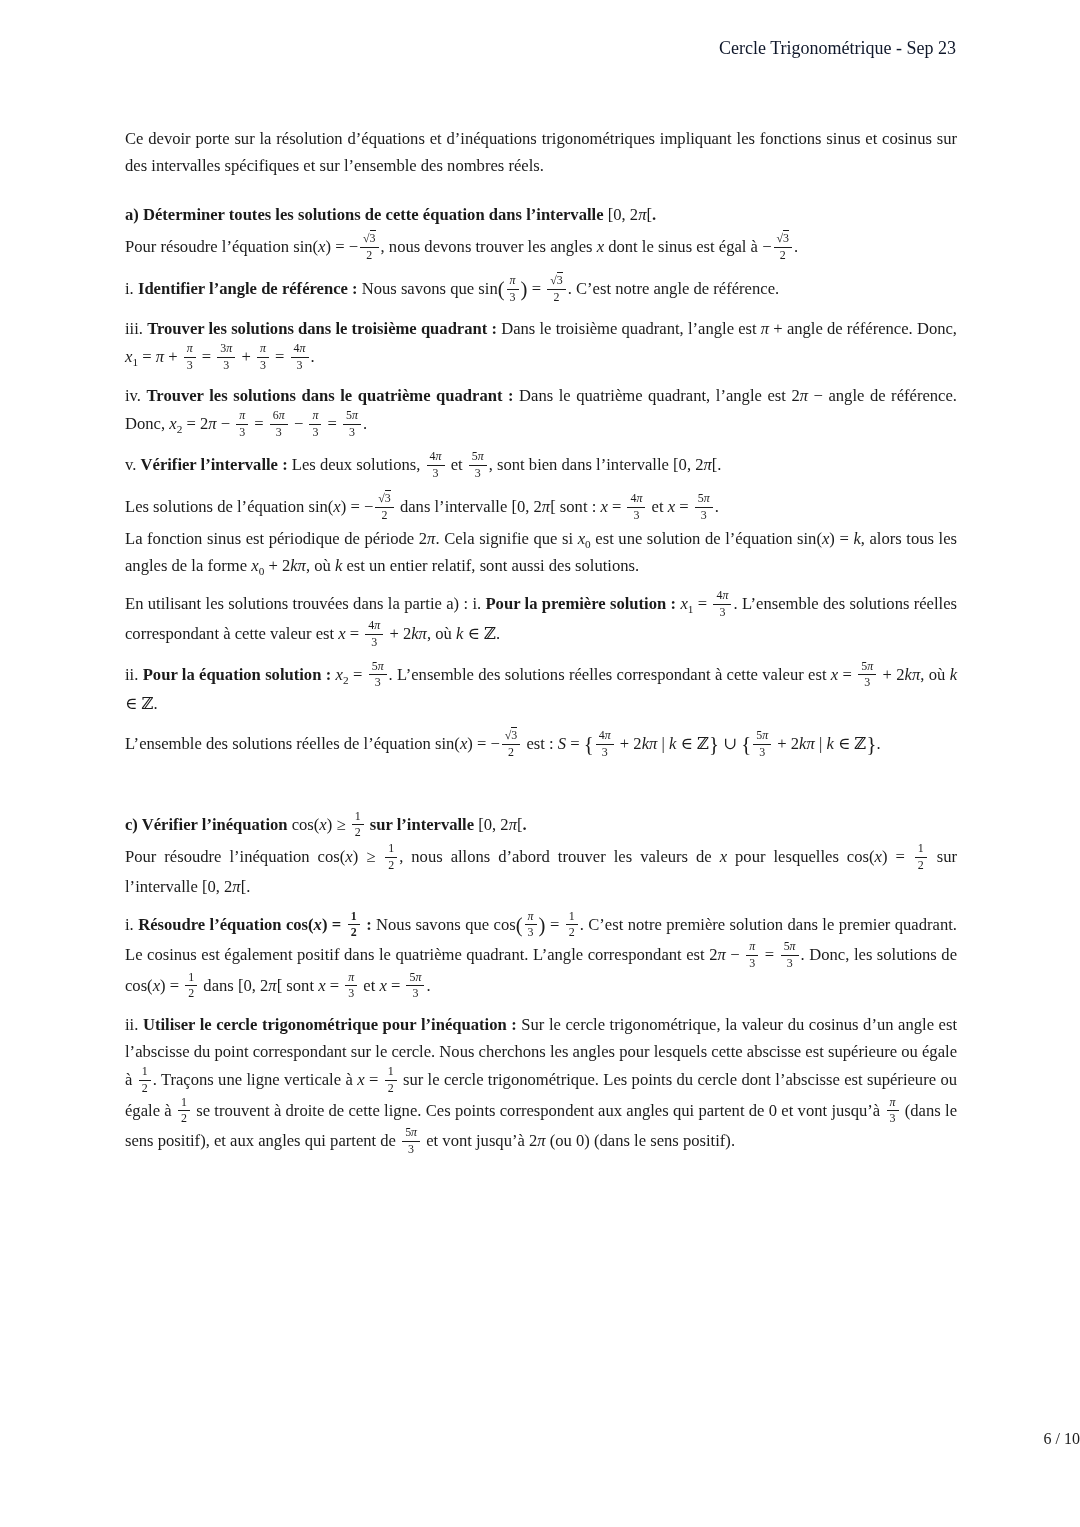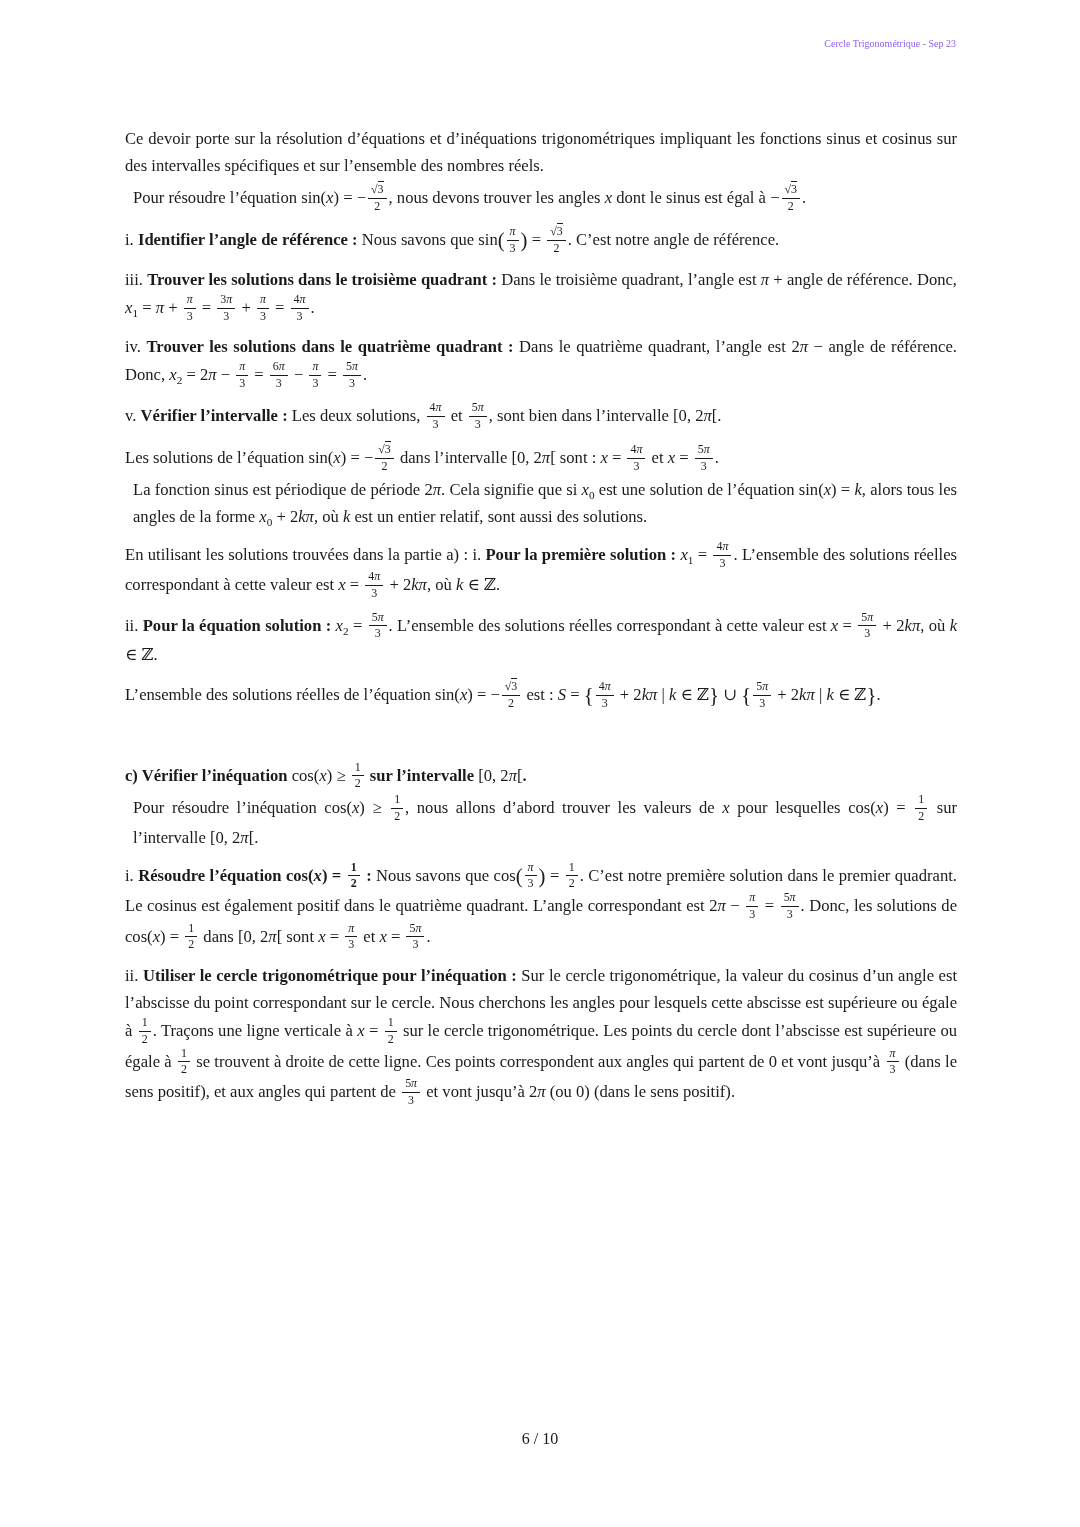--- a/index.html
+++ b/index.html
@@ -8,65 +8,66 @@
     position:relative;
     width:1080px; height:1527px;
     margin:0 auto;
     background:#ffffff;
     color:#1b1b1b;
     font-family:"Liberation Serif","DejaVu Serif",serif;
     overflow:hidden;
   }
   .hdr {
     position:absolute; top:38px; right:124px;
-    font-size:10px; color:#8b5cf6;
+    font-size:18px; color:#0f172a;
   }
   .content {
     position:absolute; left:125px; top:125px; width:832px;
   }
   .title {
     font-size:22px; font-weight:bold; margin-bottom:22px;
   }
   p.block {
     font-size:16.6px; line-height:27px;
     text-align:justify; margin-top:10px;
   }
   p.first { margin-top:0; }
   p.gap   { margin-top:22px; }
-  p.tight { margin-top:2px;margin-left:8px; }
+  p.tight { margin-top:2px; }
   p.sect  { margin-top:50px; }
   b { font-weight:bold; }
   i { font-style:italic; }
   sub { font-size:0.68em; vertical-align:-0.32em; line-height:0; }
   .frac {
     display:inline-block; vertical-align:-0.55em;
     text-align:center; font-size:0.72em; line-height:1.15; margin:0 2px;
   }
   .frac .num { display:block; border-bottom:1px solid currentColor; padding:0 3px 1px; }
   .frac .den { display:block; padding:1px 3px 0; }
   .ov { display:inline-block; border-top:1px solid currentColor; line-height:1.05; padding-top:1px; }
   .bigp { font-size:1.25em; vertical-align:-0.09em; font-weight:normal; }
   .ftr {
     position:absolute; left:0; top:1430px; width:1080px;
-    text-align:center; font-size:16px;
+    text-align:right; font-size:16px;
   }
 </style>
 </head>
 <body>
 
 <div class="page">
 
   <div class="hdr">
     <span>Cercle Trigonométrique - Sep 23</span>
   </div>
 
   <main class="content">
 
     <p class="block first">Ce devoir porte sur la résolution d’équations et d’inéquations trigonométriques impliquant les fonctions sinus et cosinus sur des intervalles spécifiques et sur l’ensemble des nombres réels.</p>
 
+    <p class="block gap"><b>a) Déterminer toutes les solutions de cette équation dans l’intervalle </b>[0, 2<i>π</i>[<b>.</b></p>
     <p class="block tight">Pour résoudre l’équation sin(<i>x</i>) = −<span class="frac"><span class="num">√<span class="ov">3</span></span><span class="den">2</span></span>, nous devons trouver les angles <i>x</i> dont le sinus est égal à −<span class="frac"><span class="num">√<span class="ov">3</span></span><span class="den">2</span></span>.</p>
     <p class="block">i. <b>Identifier l’angle de référence :</b> Nous savons que sin<span class="bigp">(</span><span class="frac"><span class="num"><i>π</i></span><span class="den">3</span></span><span class="bigp">)</span> = <span class="frac"><span class="num">√<span class="ov">3</span></span><span class="den">2</span></span>. C’est notre angle de référence.</p>
     <p class="block">iii. <b>Trouver les solutions dans le troisième quadrant :</b> Dans le troisième quadrant, l’angle est <i>π</i> + angle de référence. Donc, <i>x</i><sub>1</sub> = <i>π</i> + <span class="frac"><span class="num"><i>π</i></span><span class="den">3</span></span> = <span class="frac"><span class="num">3<i>π</i></span><span class="den">3</span></span> + <span class="frac"><span class="num"><i>π</i></span><span class="den">3</span></span> = <span class="frac"><span class="num">4<i>π</i></span><span class="den">3</span></span>.</p>
     <p class="block">iv. <b>Trouver les solutions dans le quatrième quadrant :</b> Dans le quatrième quadrant, l’angle est 2<i>π</i> − angle de référence. Donc, <i>x</i><sub>2</sub> = 2<i>π</i> − <span class="frac"><span class="num"><i>π</i></span><span class="den">3</span></span> = <span class="frac"><span class="num">6<i>π</i></span><span class="den">3</span></span> − <span class="frac"><span class="num"><i>π</i></span><span class="den">3</span></span> = <span class="frac"><span class="num">5<i>π</i></span><span class="den">3</span></span>.</p>
     <p class="block">v. <b>Vérifier l’intervalle :</b> Les deux solutions, <span class="frac"><span class="num">4<i>π</i></span><span class="den">3</span></span> et <span class="frac"><span class="num">5<i>π</i></span><span class="den">3</span></span>, sont bien dans l’intervalle [0, 2<i>π</i>[.</p>
     <p class="block">Les solutions de l’équation sin(<i>x</i>) = −<span class="frac"><span class="num">√<span class="ov">3</span></span><span class="den">2</span></span> dans l’intervalle [0, 2<i>π</i>[ sont : <i>x</i> = <span class="frac"><span class="num">4<i>π</i></span><span class="den">3</span></span> et <i>x</i> = <span class="frac"><span class="num">5<i>π</i></span><span class="den">3</span></span>.</p>
 
     <p class="block tight">La fonction sinus est périodique de période 2<i>π</i>. Cela signifie que si <i>x</i><sub>0</sub> est une solution de l’équation sin(<i>x</i>) = <i>k</i>, alors tous les angles de la forme <i>x</i><sub>0</sub> + 2<i>kπ</i>, où <i>k</i> est un entier relatif, sont aussi des solutions.</p>
     <p class="block">En utilisant les solutions trouvées dans la partie a) : i. <b>Pour la première solution :</b> <i>x</i><sub>1</sub> = <span class="frac"><span class="num">4<i>π</i></span><span class="den">3</span></span>. L’ensemble des solutions réelles correspondant à cette valeur est <i>x</i> = <span class="frac"><span class="num">4<i>π</i></span><span class="den">3</span></span> + 2<i>kπ</i>, où <i>k</i> ∈ ℤ.</p>
     <p class="block">ii. <b>Pour la équation solution :</b> <i>x</i><sub>2</sub> = <span class="frac"><span class="num">5<i>π</i></span><span class="den">3</span></span>. L’ensemble des solutions réelles correspondant à cette valeur est <i>x</i> = <span class="frac"><span class="num">5<i>π</i></span><span class="den">3</span></span> + 2<i>kπ</i>, où <i>k</i> ∈ ℤ.</p>

